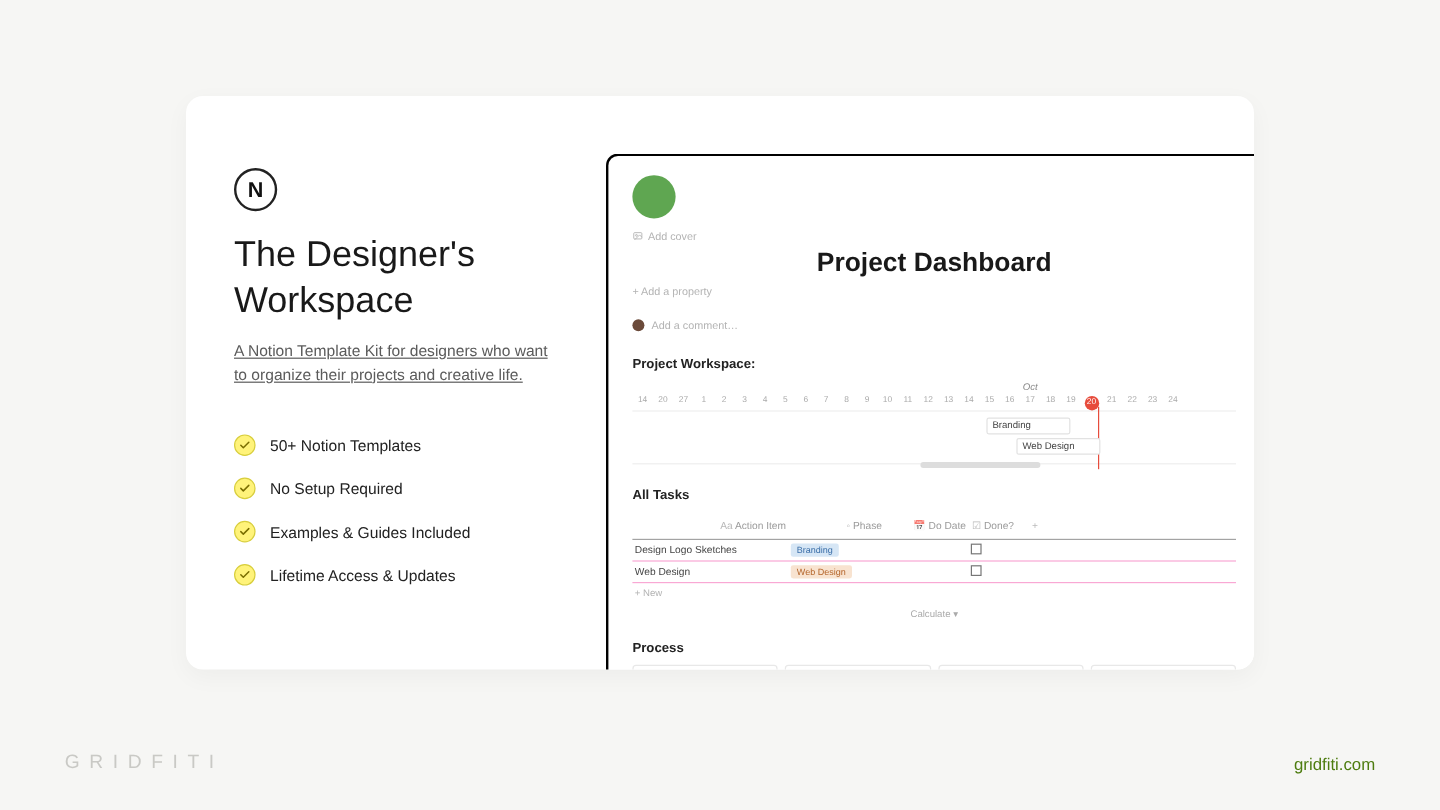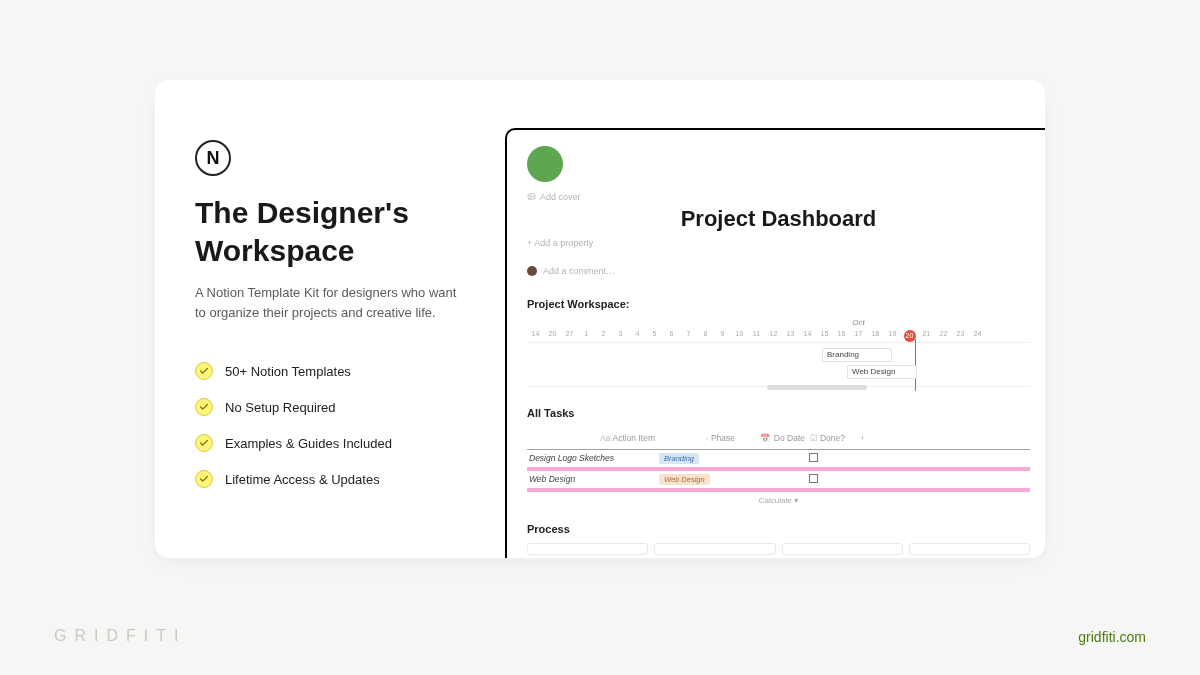--- a/index.html
+++ b/index.html
@@ -30,27 +30,28 @@
 }
 .notion-logo {
   width: 36px; height: 36px;
   border: 2px solid #222;
   border-radius: 50%;
   display: flex; align-items: center; justify-content: center;
   font-weight: 700; font-size: 18px;
   margin-bottom: 18px;
 }
 .title {
-  font-size: 30px; font-weight: 700; line-height: 1.25;
+  font-size: 30px; font-weight: 400; line-height: 1.25;
   margin-bottom: 14px;
   color: #191919;
 }
 .subtitle {
   font-size: 13px; color: #5b5b5b; line-height: 1.5;
   margin-bottom: 40px;
+  text-decoration: underline;
 }
 .features { list-style: none; }
 .features li {
   display: flex; align-items: center;
   font-size: 13px; color: #222;
   margin-bottom: 18px;
 }
 .check-badge {
   width: 18px; height: 18px;
   border-radius: 50%;
@@ -147,21 +148,21 @@
 
 
 .tasks { margin: 0 20px 18px 20px; }
 .tasks-header, .tasks-row {
   display: grid;
   grid-template-columns: 130px 80px 70px 40px 20px;
   font-size: 8.5px;
 }
 .tasks-header { color: #9a9a9a; border-bottom: 1px solid #a3a3a3; padding: 3px 0; text-align: right; }
 .tasks-header > div, .tasks-row > div { padding: 3px 2px; }
-.tasks-row { color: #444; border-bottom: 4px solid #f9a8d4; font-style: italic; }
+.tasks-row { color: #444; border-bottom: 1px solid #f9a8d4; }
 .tag {
   display: inline-block; font-size: 7.5px; padding: 1px 5px; border-radius: 2px;
 }
 .tag-blue { background: #d6e6f5; color: #3a6ea8; }
 .tag-orange { background: #f8e3d0; color: #b4652a; }
 .checkbox {
   width: 9px; height: 9px; border: 1px solid #777; display: inline-block;
 }
 .tasks-new { font-size: 8px; color: #b3b3b3; padding: 4px 2px; }
 .tasks-calc { text-align: center; font-size: 8px; color: #aaa; margin-top: 4px; }
@@ -319,20 +320,21 @@
                 <div></div>
               </div>
               <div class="tasks-row">
                 <div>Web Design</div>
                 <div><span class="tag tag-orange">Web Design</span></div>
                 <div></div>
                 <div><span class="checkbox"></span></div>
                 <div></div>
               </div>
             </div>
+          <div class="tasks-new">+  New</div>
           <div class="tasks-calc">Calculate ▾</div>
         </div>
 
         <div class="process">
           <div class="section-title">Process</div>
           <div class="process-grid" id="process-grid">
               <div class="process-card"></div>
               <div class="process-card"></div>
               <div class="process-card"></div>
               <div class="process-card"></div>

